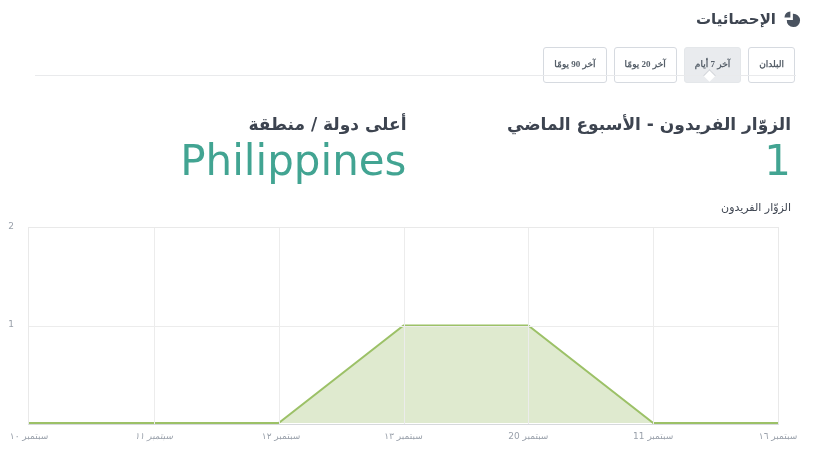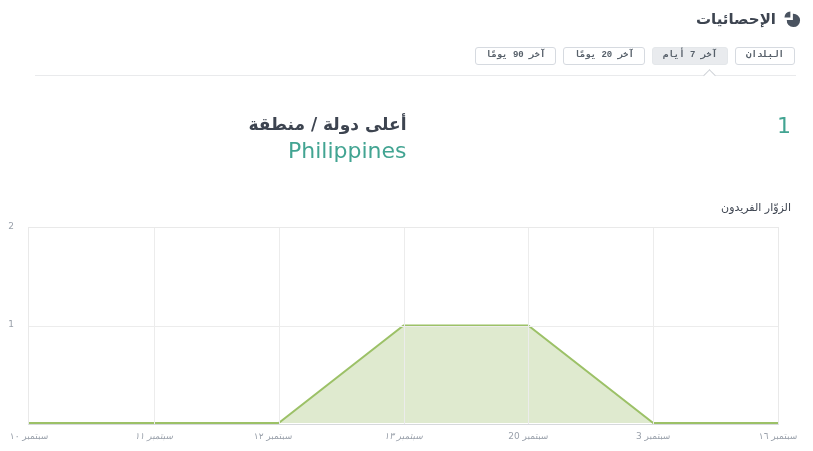--- a/index.html
+++ b/index.html
@@ -7,36 +7,36 @@
               font-family:"DejaVu Sans", sans-serif; direction:rtl; }
   .page { position:relative; width:813px; height:387px; }
 
   
   .header { position:absolute; top:10px; right:12px; display:flex; align-items:center; gap:7px; }
   .page-title { font-size:15px; font-weight:600; color:#3d4450; }
   .pie-icon svg { display:block; }
 
   
   .toolbar { position:absolute; top:47px; right:18px; display:flex; gap:7px; }
-  .tb-btn { font-family:Liberation Mono, monospace; font-size:9px; font-weight:700; color:#57606a;
+  .tb-btn { font-family:Liberation Serif, serif; font-size:9px; font-weight:700; color:#57606a;
             background:#ffffff; border:1px solid #d6dae0; border-radius:3px;
-            padding:3px 10px; line-height:1.1; cursor:pointer; white-space:nowrap; }
+            padding:12px 10px; line-height:1.1; cursor:pointer; white-space:nowrap; }
   .tb-btn.selected { background:#e9ebee; border-color:#e4e7ea; }
 
   
   .divider { position:absolute; top:75px; left:35px; right:17px; border-top:1px solid #e9eaec; }
   .caret { position:absolute; top:-5.5px; right:82px; width:9px; height:9px;
            background:#ffffff; transform:rotate(45deg);
            border-top:1px solid #cdd1d6; border-left:1px solid #cdd1d6; }
 
   
   .stats { position:absolute; top:114px; left:0; right:0; display:flex; padding:0 22px; }
   .stat { flex:0 0 50%; text-align:start; }
   .stat-label { font-size:17px; font-weight:700; color:#3d4450; margin-bottom:5px; }
-  .stat-value { font-size:22px; line-height:1.05; color:#42a492; }
+  .stat-value { font-size:42px; line-height:1.05; color:#42a492; }
 
   
   .chart-title { position:absolute; top:201px; right:22px; font-size:11px; font-weight:400; color:#3d4450; }
   .plot { position:absolute; left:28px; top:227px; width:751px; height:198px;
           border:1px solid #e9e9e9; border-bottom-color:#d6d9dc; }
   .plot svg { position:absolute; left:0; top:0; width:100%; height:100%; display:block; }
   .vgrid { position:absolute; top:0; bottom:0; width:1px; background:#ececec; }
   .hgrid { position:absolute; left:0; right:0; height:1px; background:#ececec; }
   .ylabel { position:absolute; left:0; width:22px; text-align:center;
             font-size:9px; color:#9aa1ab; }
@@ -65,20 +65,21 @@
       <button class="tb-btn">آخر 20 يومًا</button>
       <button class="tb-btn">آخر 90 يومًا</button>
     </div>
 
   <div class="divider">
     <div class="caret"></div>
   </div>
 
   <div class="stats">
     <div class="stat">
+      <div class="stat-label">الزوّار الفريدون - الأسبوع الماضي</div>
       <div class="stat-value">1</div>
     </div>
     <div class="stat">
       <div class="stat-label">أعلى دولة / منطقة</div>
       <div class="stat-value">Philippines</div>
     </div>
   </div>
 
   <div class="chart-title">الزوّار الفريدون</div>
 
@@ -95,20 +96,20 @@
       <div class="hgrid" style="top: 97.5px;"></div>
     </div>
 
   <div id="ylabels">
       <span class="ylabel" style="top: 318.5px;">1</span>
       <span class="ylabel" style="top: 221px;">2</span>
     </div>
   <div class="xlabels" id="xlabels">
       <span class="xlabel" style="left: 1px;">سبتمبر ١٠</span>
       <span class="xlabel" style="left: 125.833px; font-style: italic;">سبتمبر ١١</span>
-      <span class="xlabel" style="left: 245px;">سبتمبر ١٢</span>
-      <span class="xlabel" style="left: 375.5px; font-style: italic;">سبتمبر ١٣</span>
+      <span class="xlabel" style="left: 253px;">سبتمبر ١٢</span>
+      <span class="xlabel" style="left: 375.5px;">سبتمبر ١٣</span>
       <span class="xlabel" style="left: 500.333px;">سبتمبر 20</span>
-      <span class="xlabel" style="left: 625.167px;">سبتمبر 3</span>
+      <span class="xlabel" style="left: 625.167px;">سبتمبر 11</span>
       <span class="xlabel" style="left: 750px;">سبتمبر ١٦</span>
     </div>
 
 </div>
 
 </body></html>

